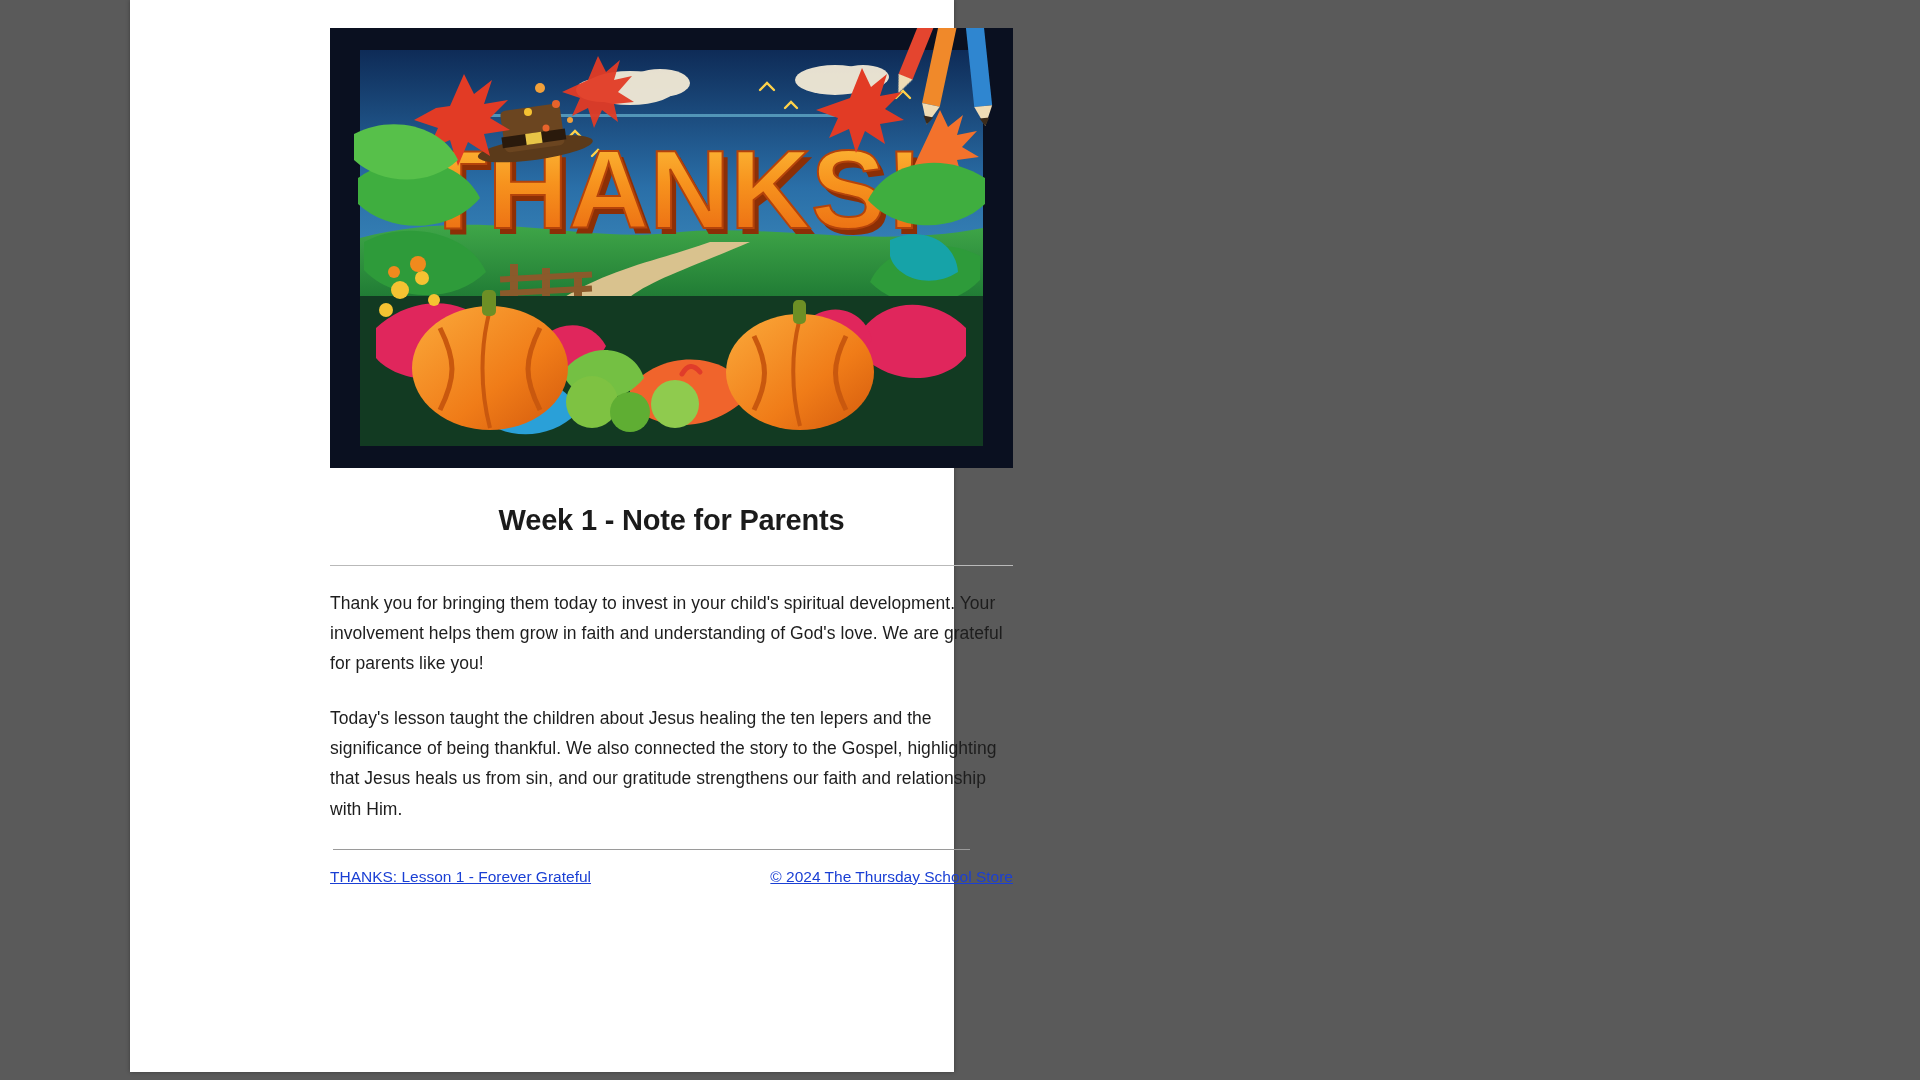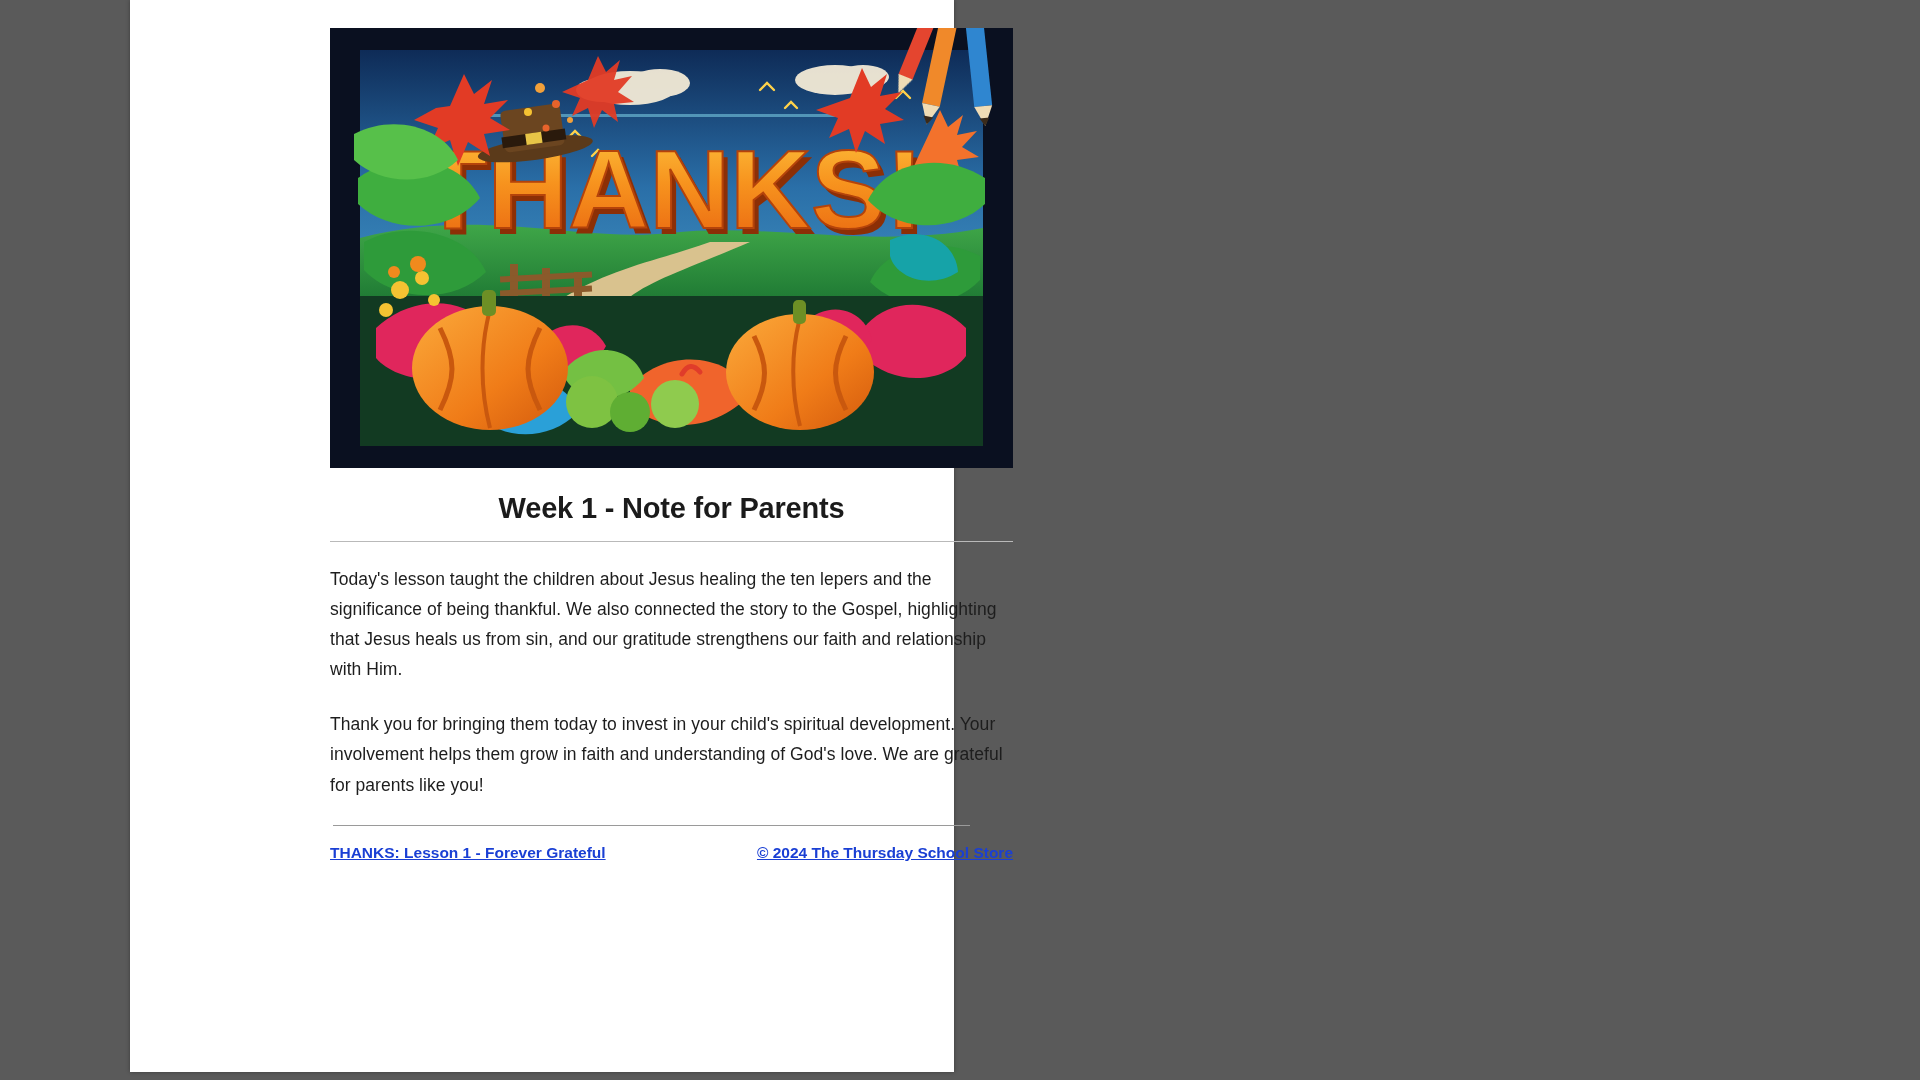--- a/index.html
+++ b/index.html
@@ -34,21 +34,21 @@
     position: relative;
     width: 683px;
     height: 440px;
     overflow: hidden;
     background: #0d1b3e;
   }
   .hero svg { display: block; }
 
   
   .doc-title {
-    margin: 0;
+    margin: 12px;
     padding: 24px 0 16px 0;
     text-align: center;
     font-size: 29px;
     font-weight: 600;
     color: #1b1b1b;
     letter-spacing: -0.2px;
   }
   .title-rule {
     height: 1px;
     background: #b9b9b9;
@@ -70,21 +70,20 @@
     height: 1px;
     background: #9a9a9a;
     width: 637px;
     margin: 22px 0 18px 3px;
   }
   .footer-row {
     display: flex;
     justify-content: space-between;
     align-items: center;
     width: 100%;
-    font-weight: bold;
   }
   .footer-link {
     font-size: 15.5px;
     color: #1a3fd4;
     text-decoration: underline;
     cursor: pointer;
   }
 </style>
 </head>
 <body>
@@ -253,22 +252,22 @@
           <circle cx="198" cy="84" r="4" fill="#f5c232"></circle>
           <circle cx="216" cy="100" r="3.5" fill="#e8632b"></circle>
           <circle cx="240" cy="92" r="3" fill="#f2a03a"></circle>
         </g>
       </svg>
     </div>
 
     <h1 class="doc-title">Week 1 - Note for Parents</h1>
     <div class="title-rule"></div>
 
+    <p class="para">Thank you for bringing them today to invest in your child's spiritual development. Your involvement helps them grow in faith and understanding of God's love. We are grateful for parents like you!</p>
     <p class="para">Today's lesson taught the children about Jesus healing the ten lepers and the significance of being thankful.  We also connected the story to the Gospel, highlighting that Jesus heals us from sin, and our gratitude strengthens our faith and relationship with Him.</p>
-    <p class="para">Thank you for bringing them today to invest in your child's spiritual development. Your involvement helps them grow in faith and understanding of God's love. We are grateful for parents like you!</p>
 
     <div class="footer-rule"></div>
     <div class="footer-row">
       <a class="footer-link">THANKS: Lesson 1 - Forever Grateful</a>
       <a class="footer-link">© 2024 The Thursday School Store</a>
     </div>
 
   </div>
 </div>
 

